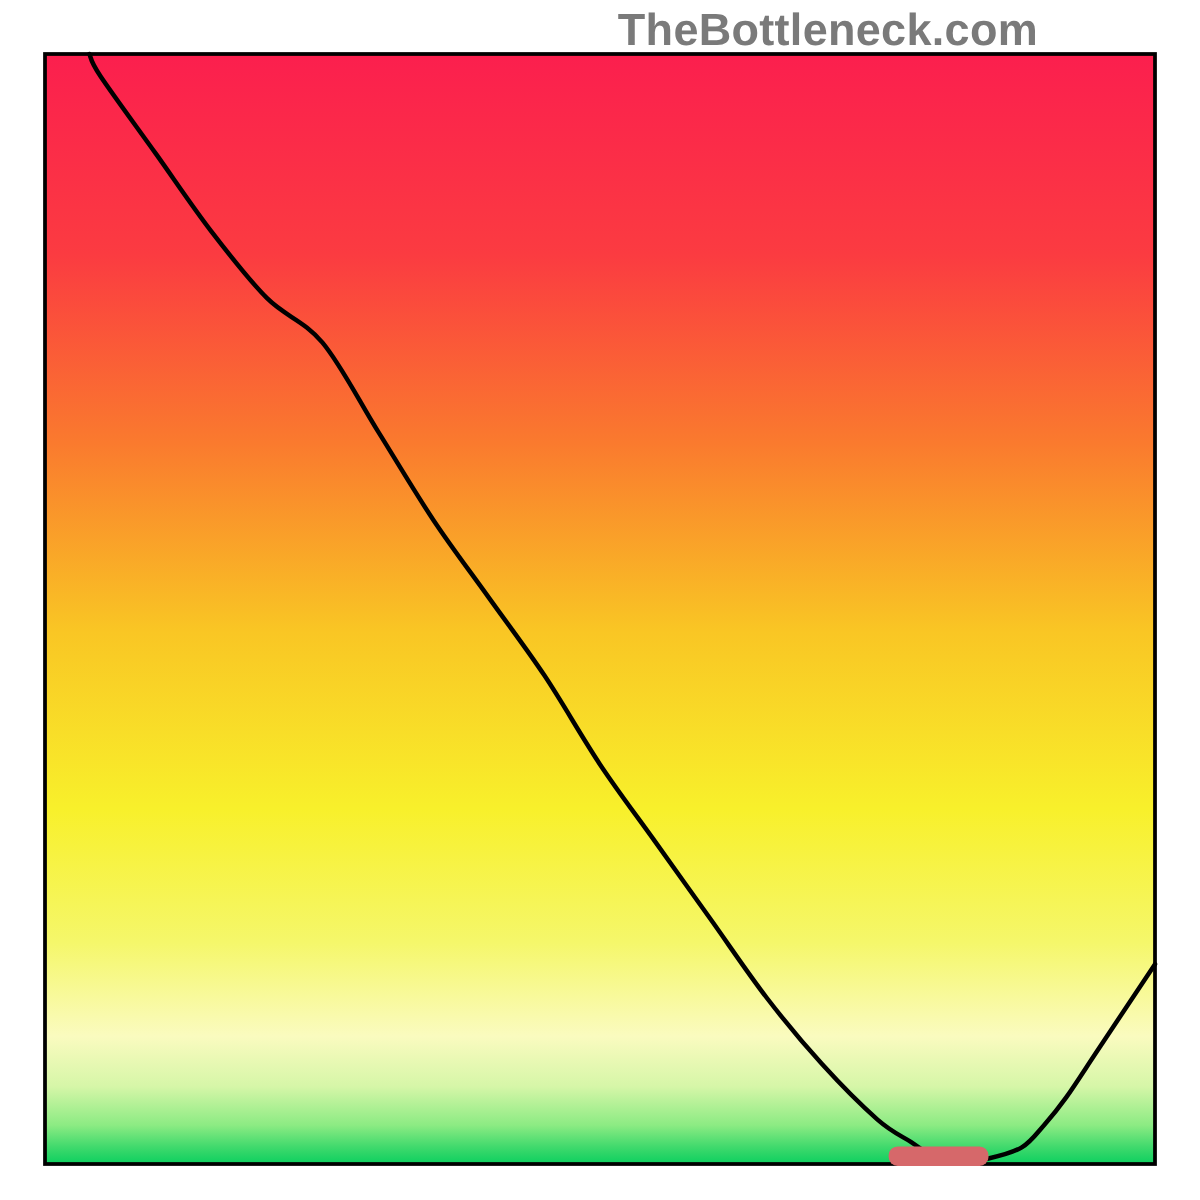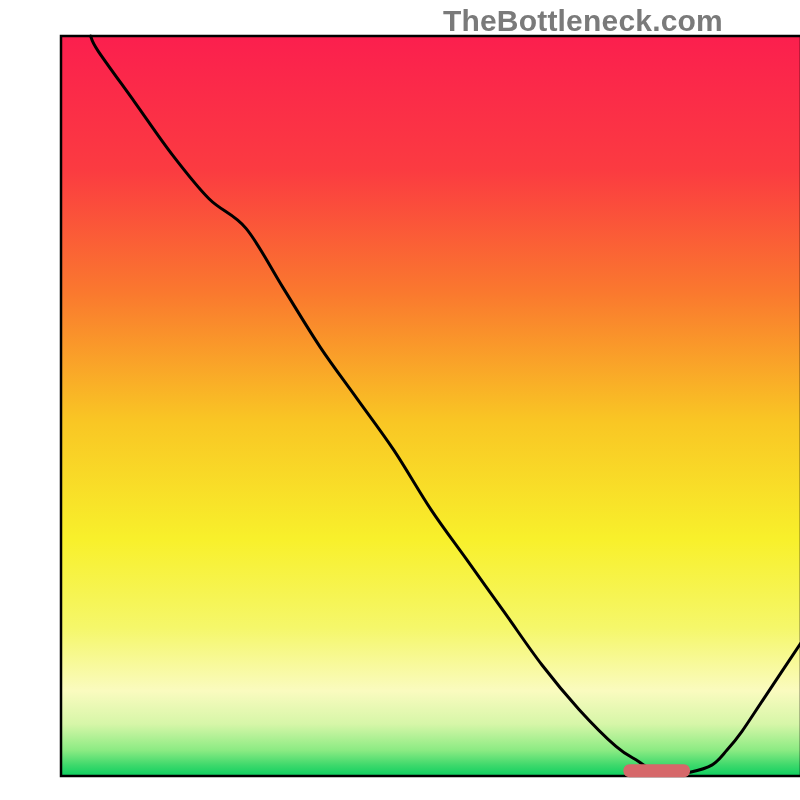--- a/index.html
+++ b/index.html
@@ -8,21 +8,20 @@
     width: 800px;
     height: 800px;
     overflow: hidden;
     background: #ffffff;
     font-family: Arial, Helvetica, sans-serif;
   }
   .wrap {
     position: relative;
     width: 700px;
     height: 800px;
-    padding-left: 31px;
   }
   .watermark {
     position: absolute;
     top: 4px;
     right: 8px;
     font-size: 30px;
     font-weight: bold;
     color: #7a7a7a;
     letter-spacing: 0.2px;
   }

